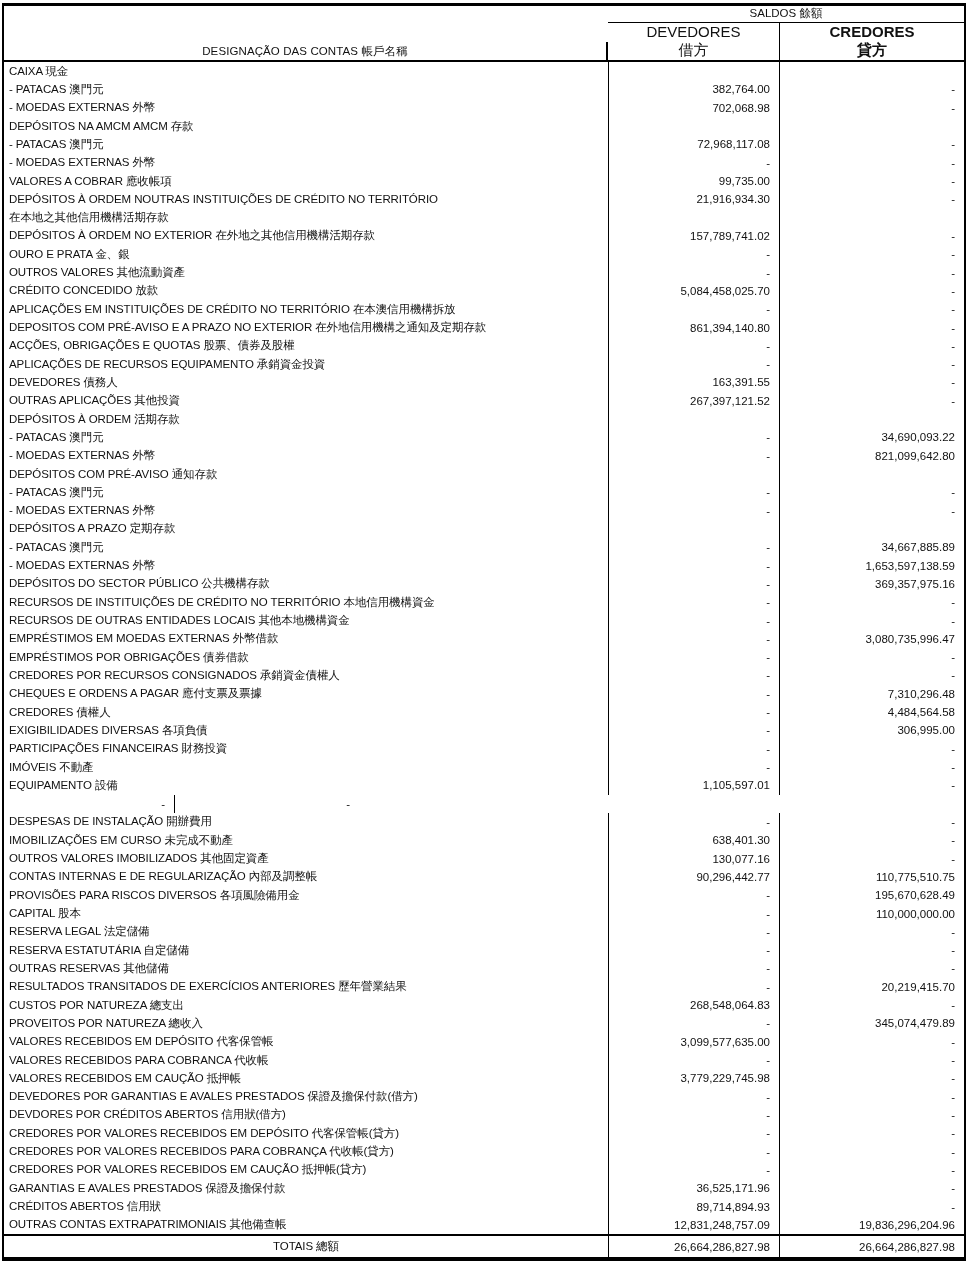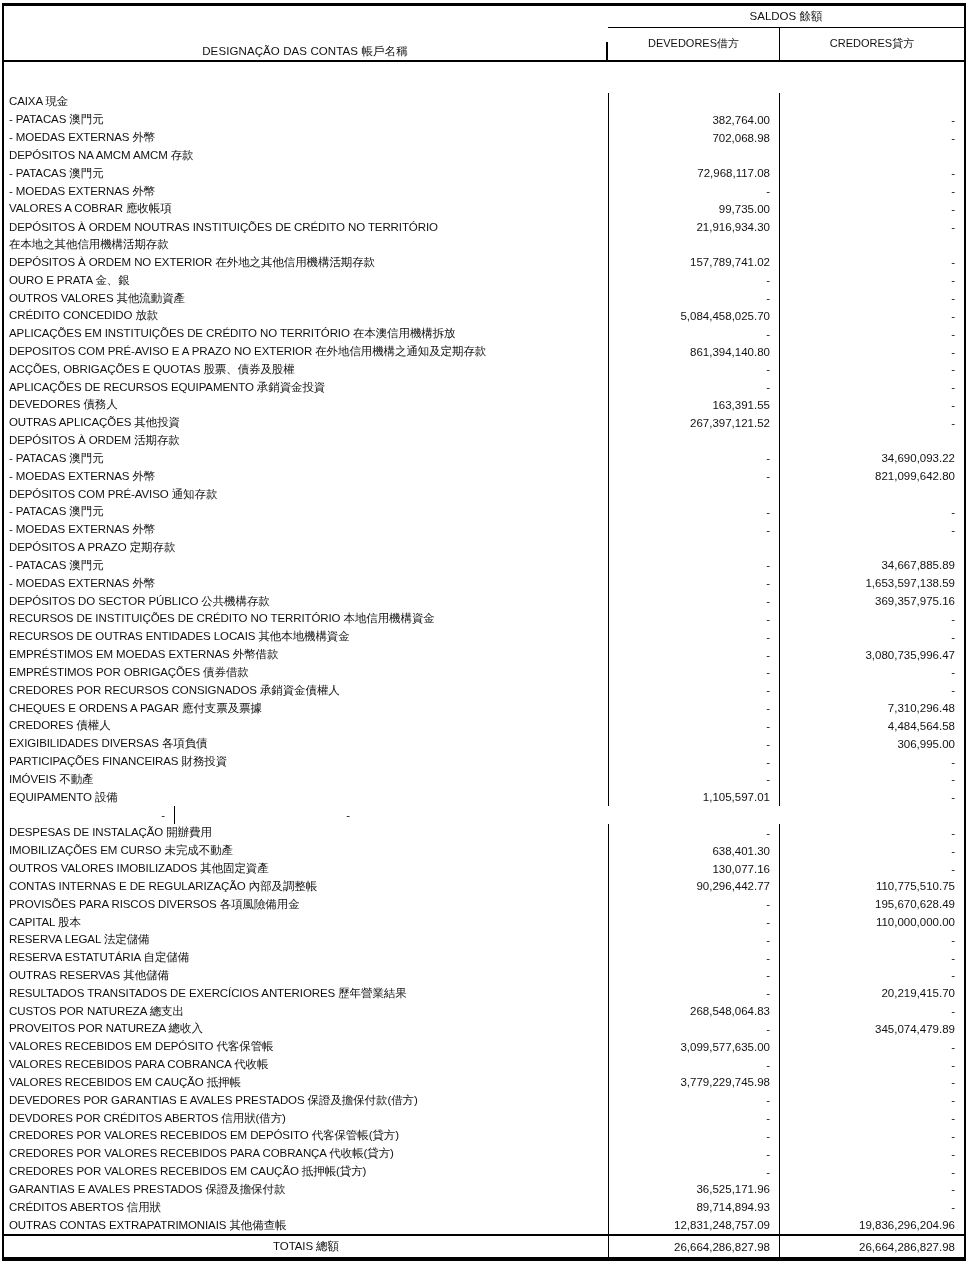--- a/index.html
+++ b/index.html
@@ -28,27 +28,27 @@
     font-size:11.5px;letter-spacing:.1px;margin-top:36px;
   }
   .th-saldos-group{width:356px;flex:none;display:flex;flex-direction:column;}
   .th-saldos{
     height:21px;border-bottom:1.5px solid #000;
     display:flex;align-items:center;justify-content:center;
     font-size:11.5px;
   }
   .th-sub{flex:1;display:flex;}
   .th-dev,.th-cred{
-    display:flex;flex-direction:row;align-items:center;justify-content:center;
-    font-size:11px;line-height:1.25;
+    display:flex;flex-direction:column;align-items:center;justify-content:center;
+    font-size:15px;line-height:1.25;
   }
   .th-dev{width:171px;flex:none;border-right:1.5px solid #000;}
-  .th-cred{flex:1;}
+  .th-cred{flex:1;font-weight:bold;}
   
-  .tbody{flex:1;display:flex;flex-direction:column;margin-top:31px;}
+  .tbody{flex:1;display:flex;flex-direction:column;}
   .row{flex:1;display:flex;min-height:0;}
   .c-label{
     flex:1;border-right:1.5px solid #000;
     display:flex;align-items:center;
     padding-left:5px;overflow:hidden;
     font-size:11.5px;white-space:nowrap;letter-spacing:-.1px;
   }
   .c-debit{
     width:161px;flex:none;border-right:1.5px solid #000;
     display:flex;align-items:center;justify-content:flex-end;

